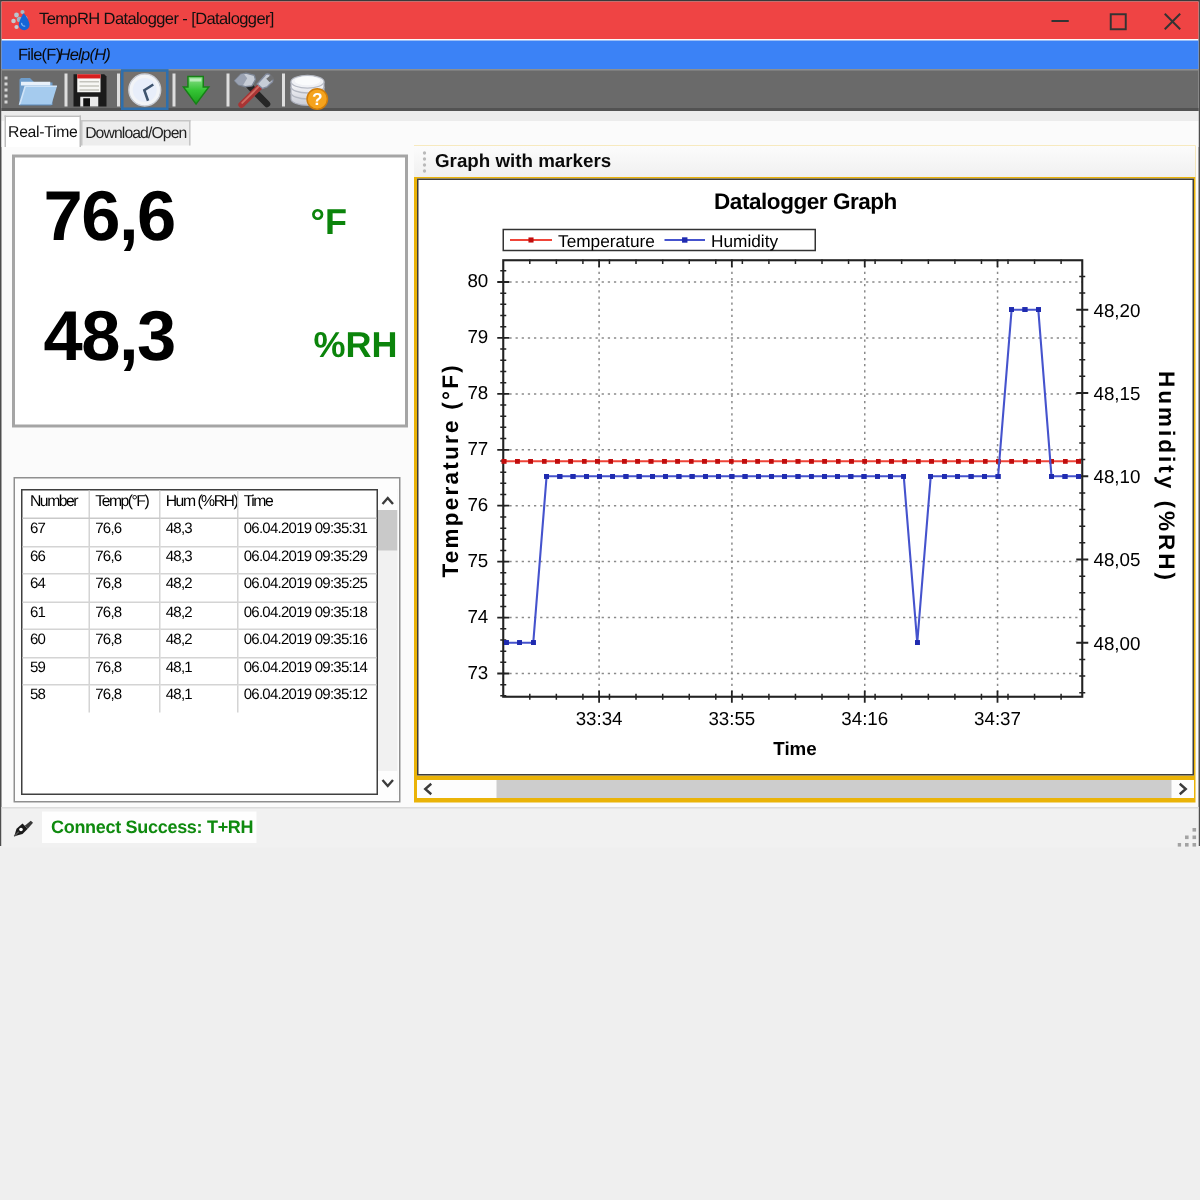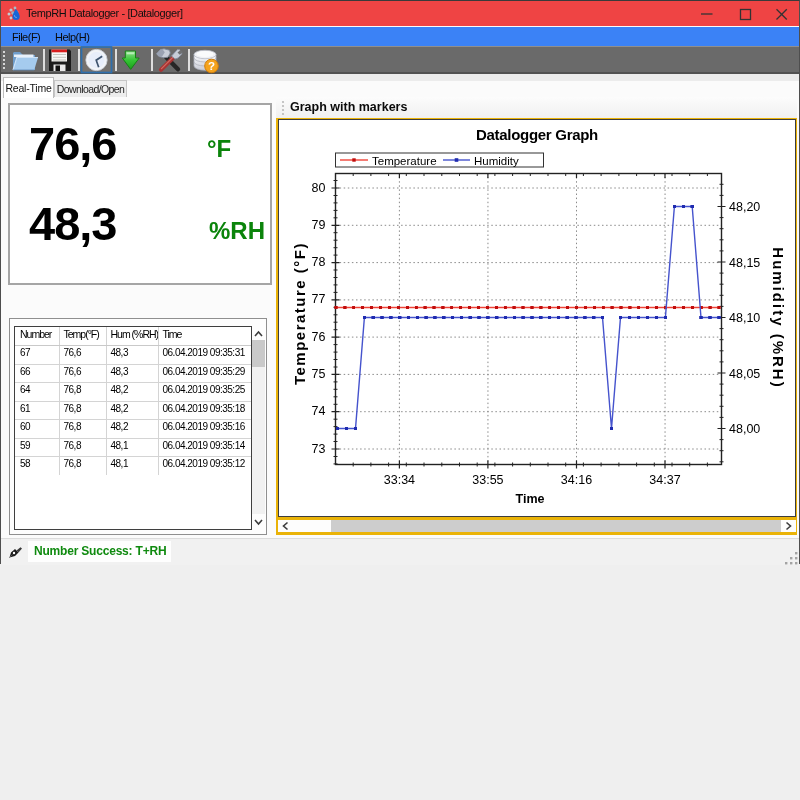--- a/index.html
+++ b/index.html
@@ -54,21 +54,21 @@
         <line x1="700" y1="13" x2="711.5" y2="13" stroke="#333" stroke-width="1.3"></line>
         <rect x="739.5" y="8.5" width="10" height="10" fill="none" stroke="#333" stroke-width="1.3"></rect>
         <line x1="775.5" y1="8.2" x2="785.8" y2="18.5" stroke="#333" stroke-width="1.3"></line>
         <line x1="785.8" y1="8.2" x2="775.5" y2="18.5" stroke="#333" stroke-width="1.3"></line>
       </g>
     </svg>
     <div id="title-text">TempRH Datalogger - [Datalogger]</div>
   </div>
   <div id="menubar">
     <div class="menuitem" style="left:11px;">File(F)</div>
-    <div class="menuitem" style="left:54px;">Help(H)</div>
+    <div class="menuitem" style="left:38px;font-style:italic;">Help(H)</div>
   </div>
   <div id="toolbar">
   <svg class="abs" style="left:0;top:-2px" width="798" height="29" viewBox="0 0 798 29">
     <defs>
       <linearGradient id="gArr" x1="0" y1="0" x2="0" y2="1">
         <stop offset="0" stop-color="#8fe08f"></stop>
             <stop offset="0.5" stop-color="#35c435"></stop>
             <stop offset="1" stop-color="#1b9e1b"></stop>
       </linearGradient>
       <linearGradient id="gDisk" x1="0" y1="0" x2="0" y2="1">
@@ -308,21 +308,21 @@
       </svg>
     </div>
   </div>
   <div id="statusbar">
     <svg class="abs" style="left:7px;top:5px" width="16" height="16" viewBox="0 0 16 16">
       <path d="M1.5 13.5 L3 8.5 L7 5 L10.5 8.5 L7 12 Z" fill="#1a1a1a"></path>
       <circle cx="6" cy="9" r="1.2" fill="#fff"></circle>
       <path d="M8.5 6.5 L12.5 3.2 L14 4.5 L10.5 8.5" fill="#3a3a3a"></path>
       <path d="M1.5 13.5 L4.5 10.5" stroke="#555" stroke-width="1"></path>
     </svg>
-    <div id="statuslabel">Number Success: T+RH</div>
+    <div id="statuslabel">Connect Success: T+RH</div>
     <svg class="abs" style="left:784px;top:13px" width="14" height="13" viewBox="0 0 14 13">
       <g fill="#a3a3a3">
         <rect x="10" y="0" width="2.4" height="2.4"></rect>
         <rect x="5" y="5" width="2.4" height="2.4"></rect>
           <rect x="10" y="5" width="2.4" height="2.4"></rect>
         <rect x="0" y="10" width="2.4" height="2.4"></rect>
           <rect x="5" y="10" width="2.4" height="2.4"></rect>
           <rect x="10" y="10" width="2.4" height="2.4"></rect>
       </g>
     </svg>

